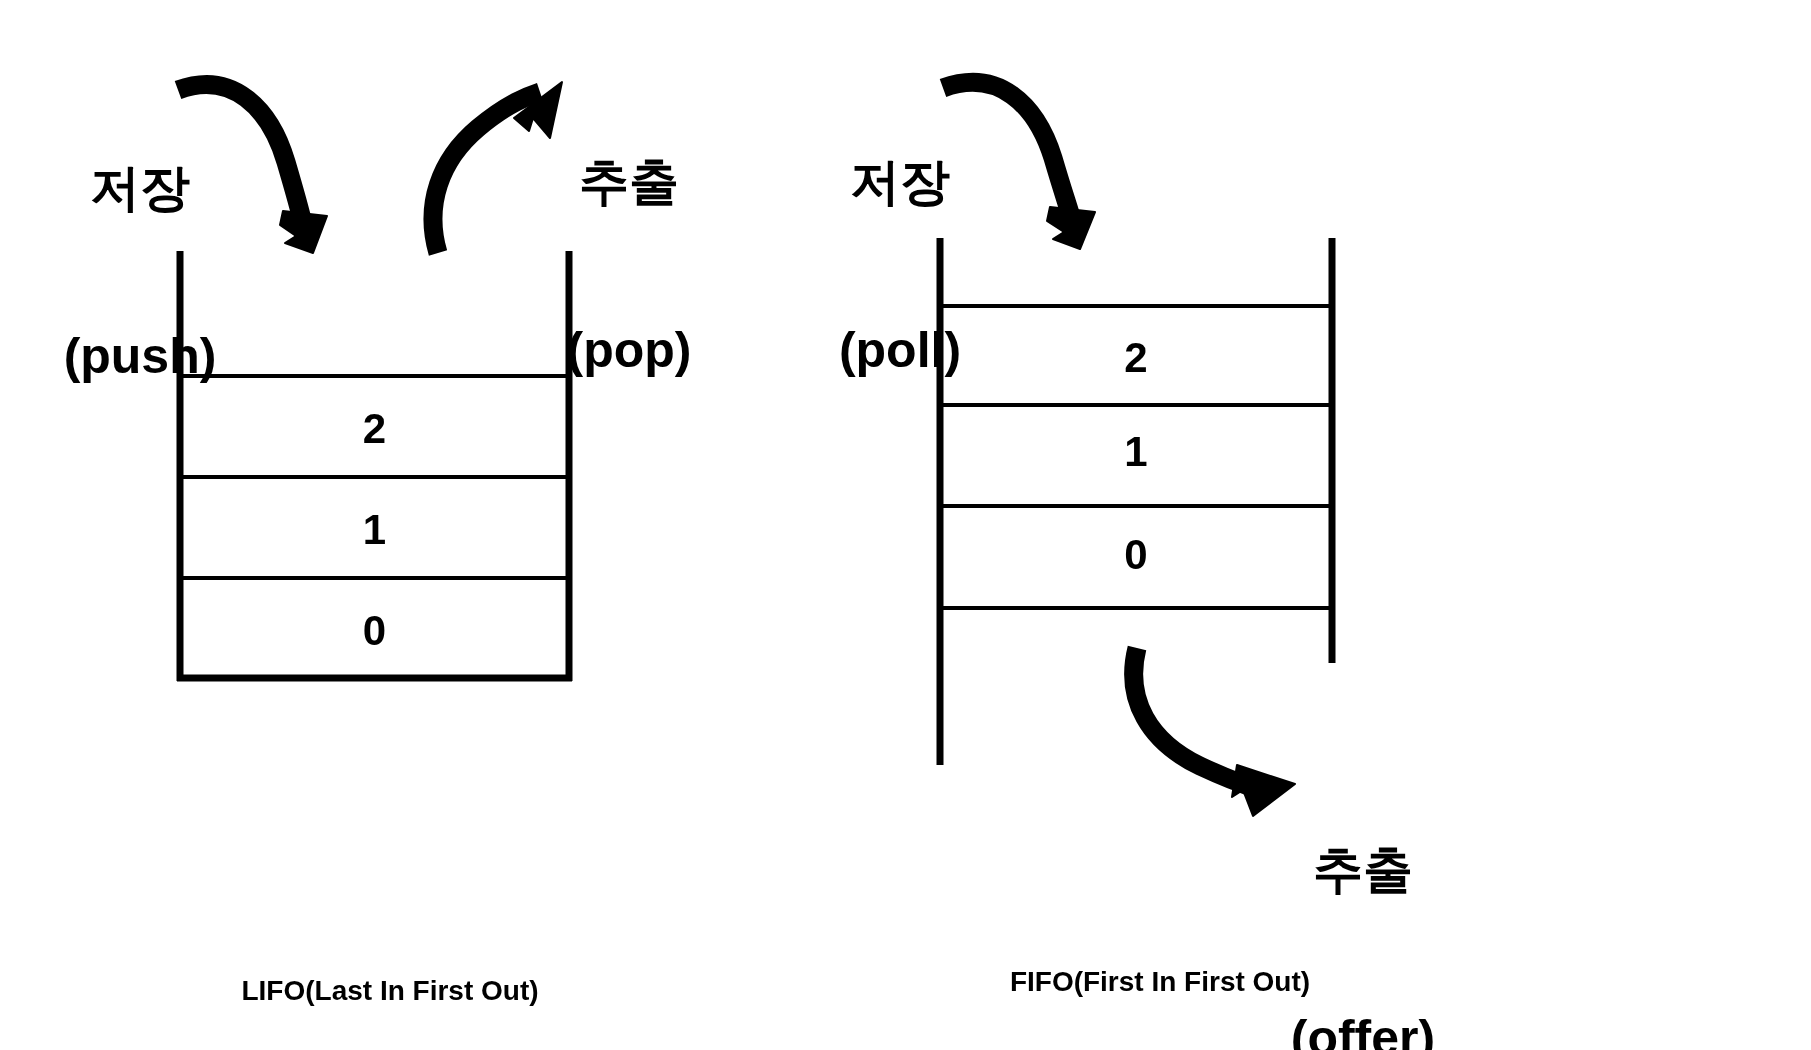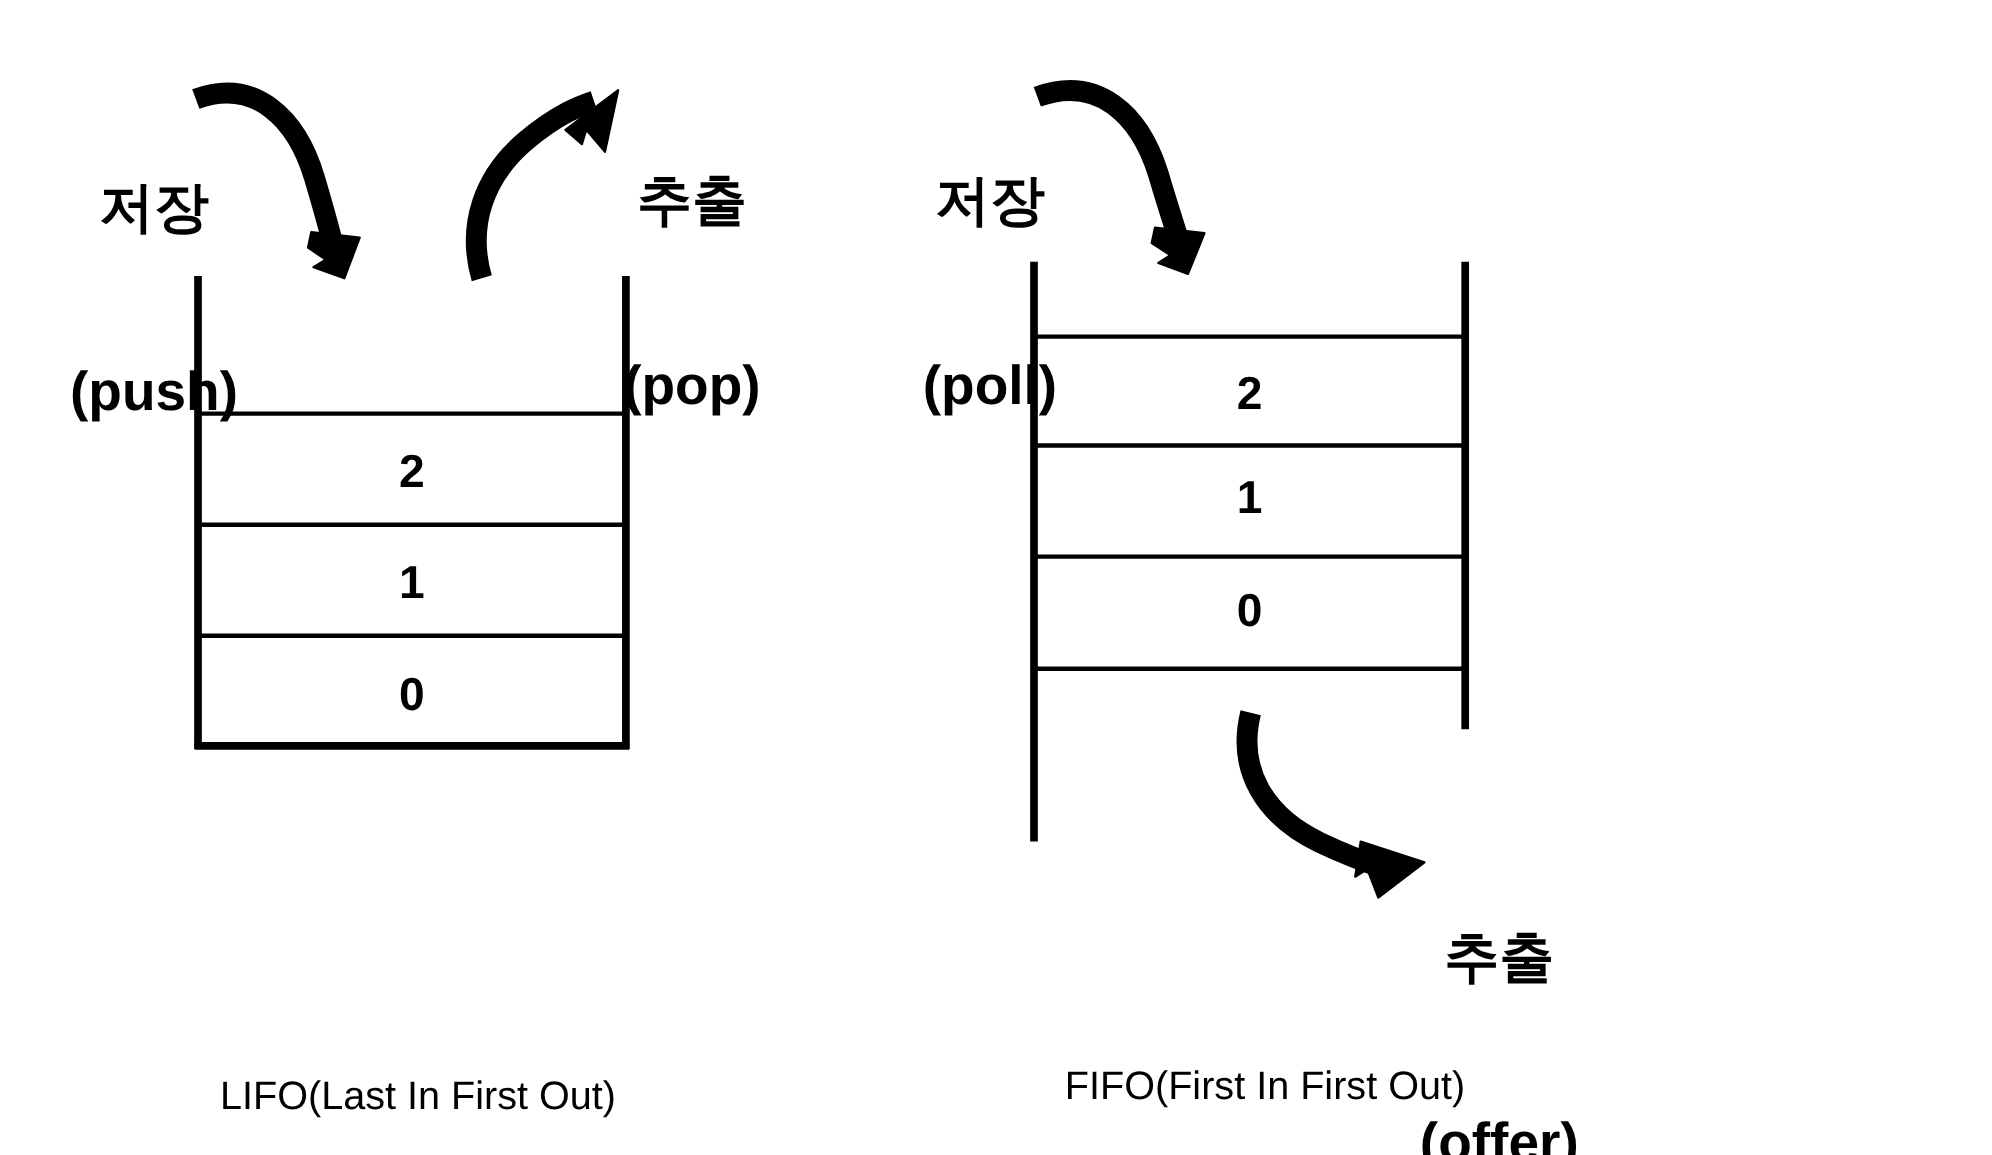--- a/index.html
+++ b/index.html
@@ -16,21 +16,21 @@
 
   .lbl{
     position:absolute;
     font-weight:bold;
     color:#000000;
     line-height:1.12;
     white-space:pre;
     text-align:center;
   }
   .arrow-label{font-size:50px;}
-  .caption{font-size:36px;font-weight:normal;color:#000;position:absolute;white-space:nowrap;}
+  .caption{font-size:28px;font-weight:bold;color:#000;position:absolute;white-space:nowrap;margin-left:10px;}
   .cellnum{
     position:absolute;
     font-size:42px;
     font-weight:bold;
     color:#000;
     text-align:center;
     white-space:nowrap;
   }
 </style>
 </head>

